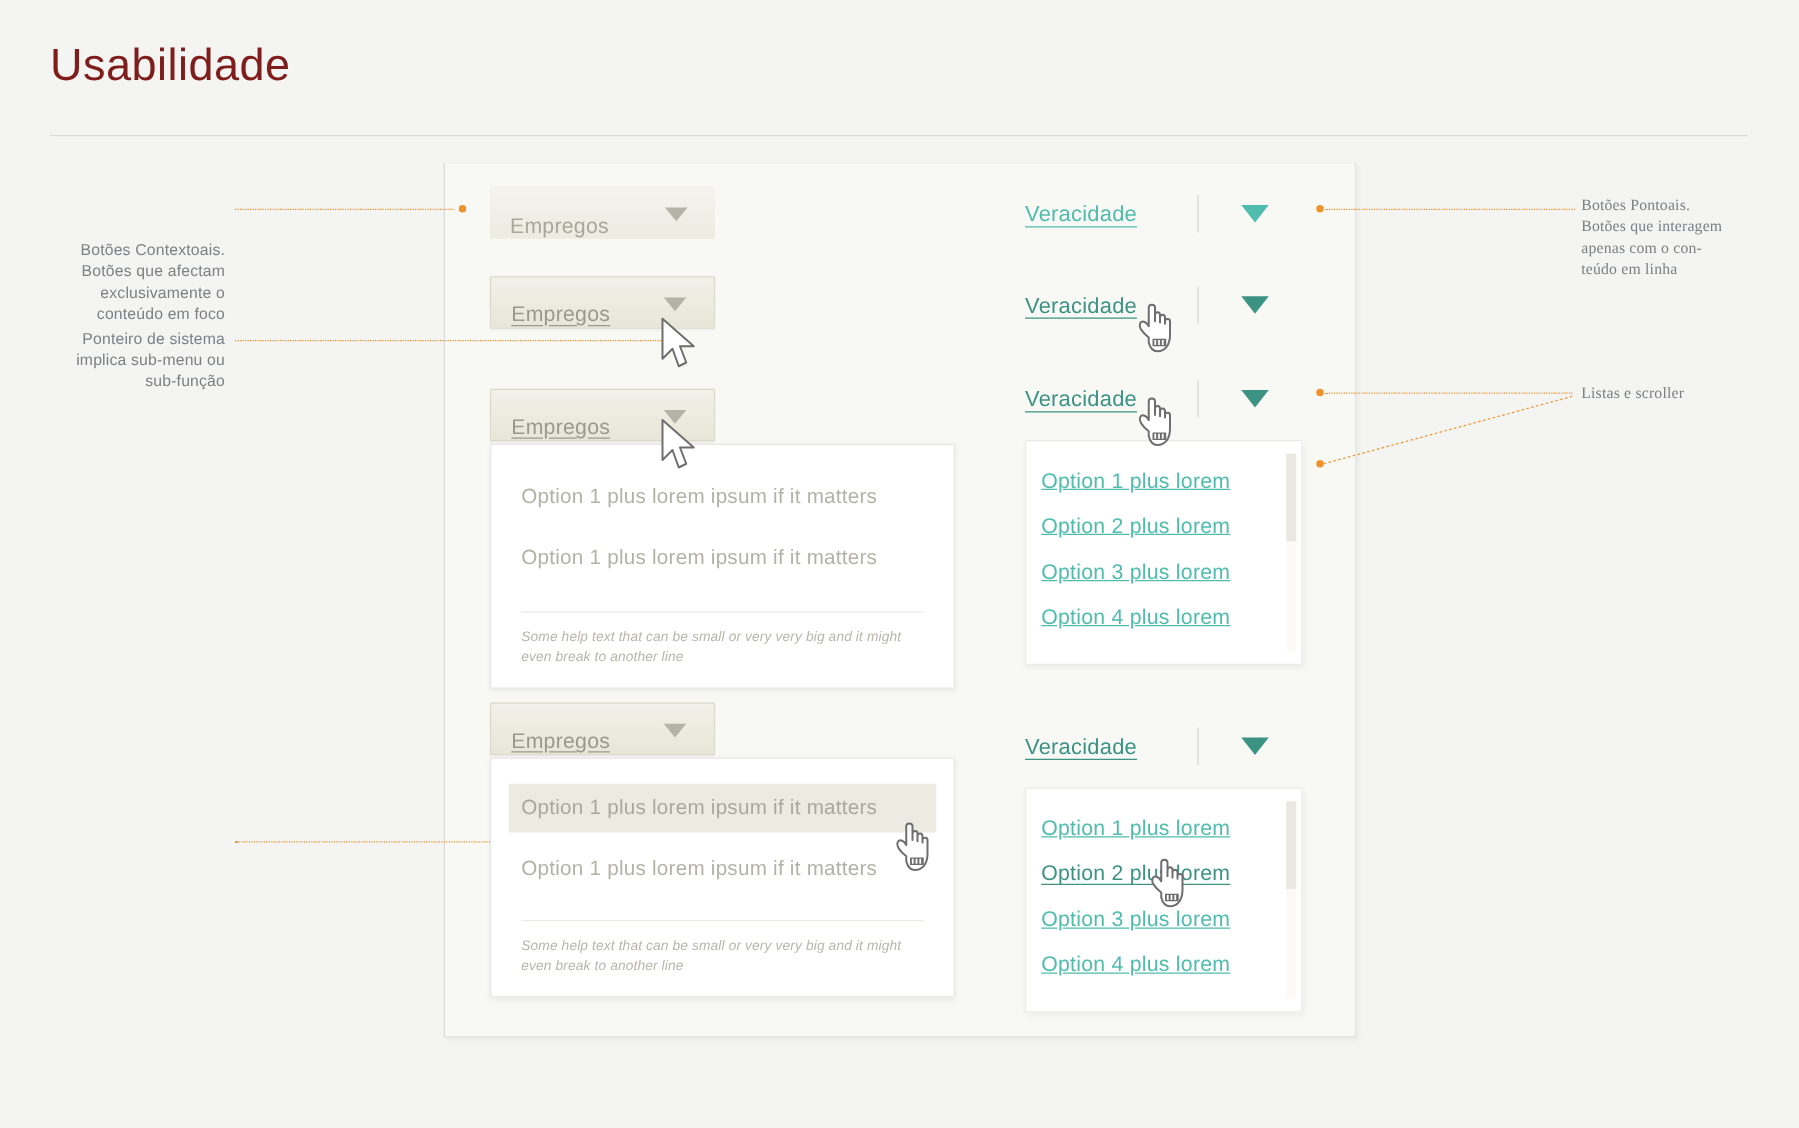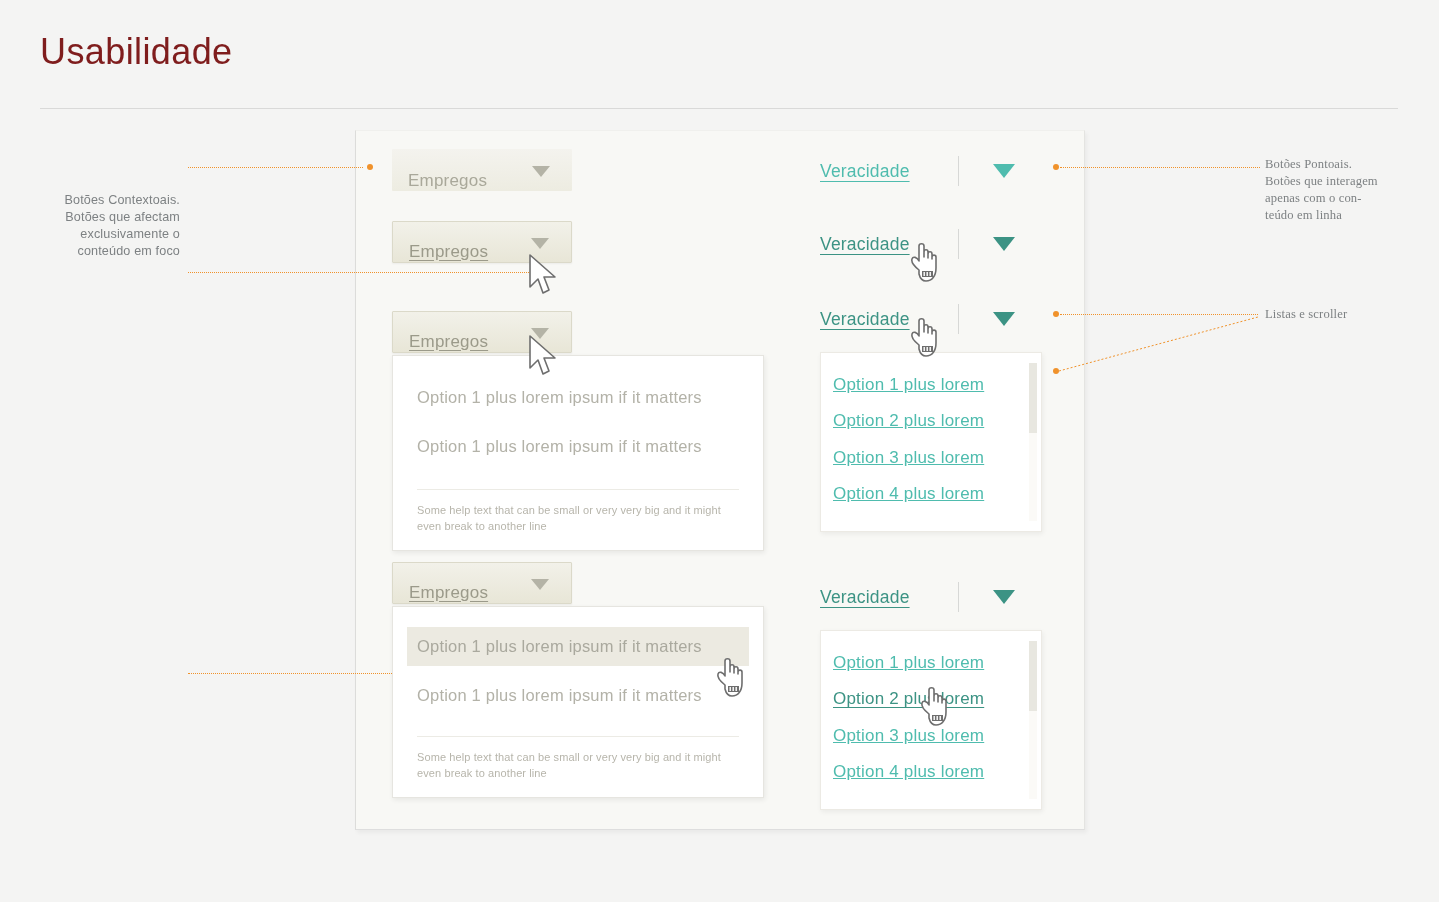--- a/index.html
+++ b/index.html
@@ -93,21 +93,21 @@
     font-size:16.5px;color:#b3b2a8;letter-spacing:.2px;
     padding:9px 0 9px 24px;margin:0 0 0 0;
     line-height:1.25;
   }
   .dd-option.selected{
     background:#eceae1;color:#aaa99e;
     margin:0 14px;padding-left:10px;
   }
   .dd-sep{height:1px;background:#ecebe5;margin:10px 24px 0 24px;}
   .dd-help{
-    font-size:11px;color:#b7b5ab;line-height:16px;
+    font-size:11px;font-style:italic;color:#b7b5ab;line-height:16px;
     padding:12px 26px 16px 24px;letter-spacing:.1px;
   }
 
   
   .pnt-row{position:absolute;display:flex;align-items:center;height:34px;text-align:center;}
   .pnt-label{
     font-size:17.5px;letter-spacing:.2px;
     text-decoration:underline;text-underline-offset:4px;
   }
   .pnt-div{
@@ -160,20 +160,23 @@
 
   <div class="panel"></div>
 
   <div class="anno right-al" style="left:20px;top:156px;width:160px;white-space:pre-line;margin-top:36px;">Botões Contextoais.
 Botões que afectam
 exclusivamente o
 conteúdo em foco</div>
   <div class="leader" style="left:188px;top:167px;width:175px;"></div>
   <div class="leader-dot" style="left:367px;top:164px;"></div>
 
+  <div class="anno right-al" style="left:20px;top:263px;width:160px;white-space:pre-line;">Ponteiro de sistema
+implica sub-menu ou
+sub-função</div>
   <div class="leader" style="left:188px;top:272px;width:345px;"></div>
   <div class="leader-dot" style="left:534px;top:269px;"></div>
 
   <div class="leader" style="left:188px;top:673px;width:492px;"></div>
   <div class="leader-dot" style="left:676px;top:670px;"></div>
 
   <div class="anno left-al" style="left:1265px;top:156px;width:160px;white-space:pre-line;">Botões Pontoais.
 Botões que interagem
 apenas com o con-
 teúdo em linha</div>

